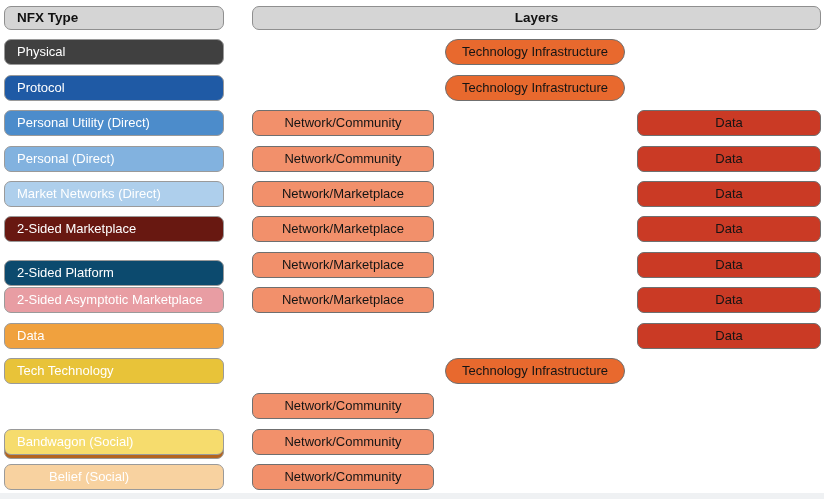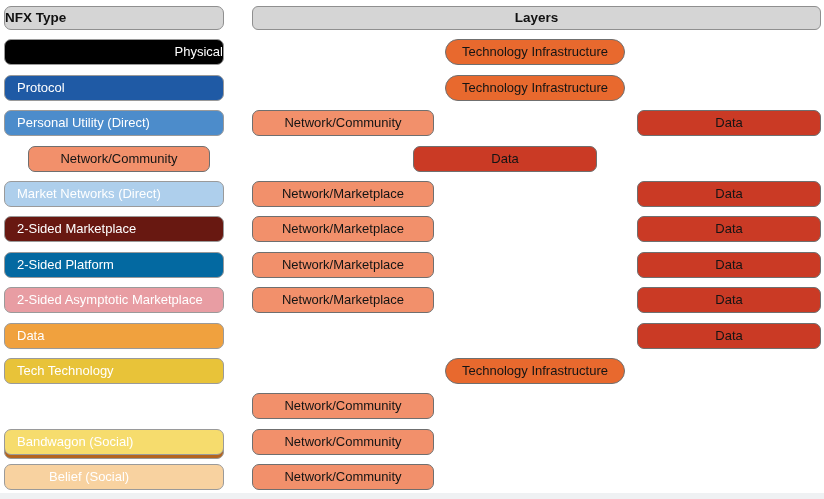--- a/index.html
+++ b/index.html
@@ -25,26 +25,26 @@
     border: 1px solid #8f8f8f;
     border-radius: 7px;
     font-size: 13.5px;
     font-weight: bold;
     color: #111111;
     line-height: 22px;
   }
   .nfx-hdr {
     width: 220px;
     margin-left: 4px;
+    padding-left: 12px;
   }
   .layers-hdr {
     width: 569px;
     margin-left: 28px;
     text-align: center;
-    border-radius: 6px;
   }
   .row {
     display: flex;
     height: 26px;
     margin-top: 9.4px;
   }
   .header-row { margin-bottom: 1.6px; }
   .pill {
     box-sizing: border-box;
     height: 26px;
@@ -81,62 +81,63 @@
 
 <div id="canvas">
 
   <div class="header-row">
     <div class="hdr nfx-hdr" style="background-color: rgb(213, 213, 213);">NFX Type</div>
     <div class="hdr layers-hdr" style="background-color: rgb(213, 213, 213);">Layers</div>
   </div>
 
   <div id="rows">
   <div class="row">
-    <div class="pill left-pill" style="background-color: #000000; text-align: right;">Physical</div>
+    <div class="pill left-pill" style="background-color: #404040;">Physical</div>
     <div class="pill layer-pill col-a" style="background-color: rgb(242, 144, 107); visibility: hidden;"></div>
     <div class="pill layer-pill col-b" style="background-color: rgb(232, 105, 46);">Technology Infrastructure</div>
     <div class="pill layer-pill col-c" style="background-color: rgb(202, 58, 37); visibility: hidden;"></div>
   </div>
 
   <div class="row">
     <div class="pill left-pill" style="background-color: rgb(31, 90, 165);">Protocol</div>
     <div class="pill layer-pill col-a" style="background-color: rgb(242, 144, 107); visibility: hidden;"></div>
     <div class="pill layer-pill col-b" style="background-color: rgb(232, 105, 46);">Technology Infrastructure</div>
     <div class="pill layer-pill col-c" style="background-color: rgb(202, 58, 37); visibility: hidden;"></div>
   </div>
 
   <div class="row">
     <div class="pill left-pill" style="background-color: rgb(76, 140, 203);">Personal Utility (Direct)</div>
     <div class="pill layer-pill col-a" style="background-color: rgb(242, 144, 107);">Network/Community</div>
     <div class="pill layer-pill col-b" style="background-color: rgb(232, 105, 46); visibility: hidden;"></div>
     <div class="pill layer-pill col-c" style="background-color: rgb(202, 58, 37);">Data</div>
   </div>
 
   <div class="row">
+    <div class="pill left-pill" style="background-color: rgb(130, 178, 223);">Personal (Direct)</div>
     <div class="pill layer-pill col-a" style="background-color: rgb(242, 144, 107);">Network/Community</div>
     <div class="pill layer-pill col-b" style="background-color: rgb(232, 105, 46); visibility: hidden;"></div>
     <div class="pill layer-pill col-c" style="background-color: rgb(202, 58, 37);">Data</div>
   </div>
 
   <div class="row">
     <div class="pill left-pill" style="background-color: rgb(174, 207, 236);">Market Networks (Direct)</div>
     <div class="pill layer-pill col-a" style="background-color: rgb(242, 144, 107);">Network/Marketplace</div>
     <div class="pill layer-pill col-b" style="background-color: rgb(232, 105, 46); visibility: hidden;"></div>
     <div class="pill layer-pill col-c" style="background-color: rgb(202, 58, 37);">Data</div>
   </div>
 
   <div class="row">
     <div class="pill left-pill" style="background-color: rgb(104, 24, 17);">2-Sided Marketplace</div>
     <div class="pill layer-pill col-a" style="background-color: rgb(242, 144, 107);">Network/Marketplace</div>
     <div class="pill layer-pill col-b" style="background-color: rgb(232, 105, 46); visibility: hidden;"></div>
     <div class="pill layer-pill col-c" style="background-color: rgb(202, 58, 37);">Data</div>
   </div>
 
   <div class="row">
-    <div class="pill left-pill" style="background-color: #0369a1;">2-Sided Platform</div>
+    <div class="pill left-pill" style="background-color: #0c4a6e; margin-top: 8px;">2-Sided Platform</div>
     <div class="pill layer-pill col-a" style="background-color: rgb(242, 144, 107);">Network/Marketplace</div>
     <div class="pill layer-pill col-b" style="background-color: rgb(232, 105, 46); visibility: hidden;"></div>
     <div class="pill layer-pill col-c" style="background-color: rgb(202, 58, 37);">Data</div>
   </div>
 
   <div class="row">
     <div class="pill left-pill" style="background-color: rgb(232, 157, 163);">2-Sided Asymptotic Marketplace</div>
     <div class="pill layer-pill col-a" style="background-color: rgb(242, 144, 107);">Network/Marketplace</div>
     <div class="pill layer-pill col-b" style="background-color: rgb(232, 105, 46); visibility: hidden;"></div>
     <div class="pill layer-pill col-c" style="background-color: rgb(202, 58, 37);">Data</div>

